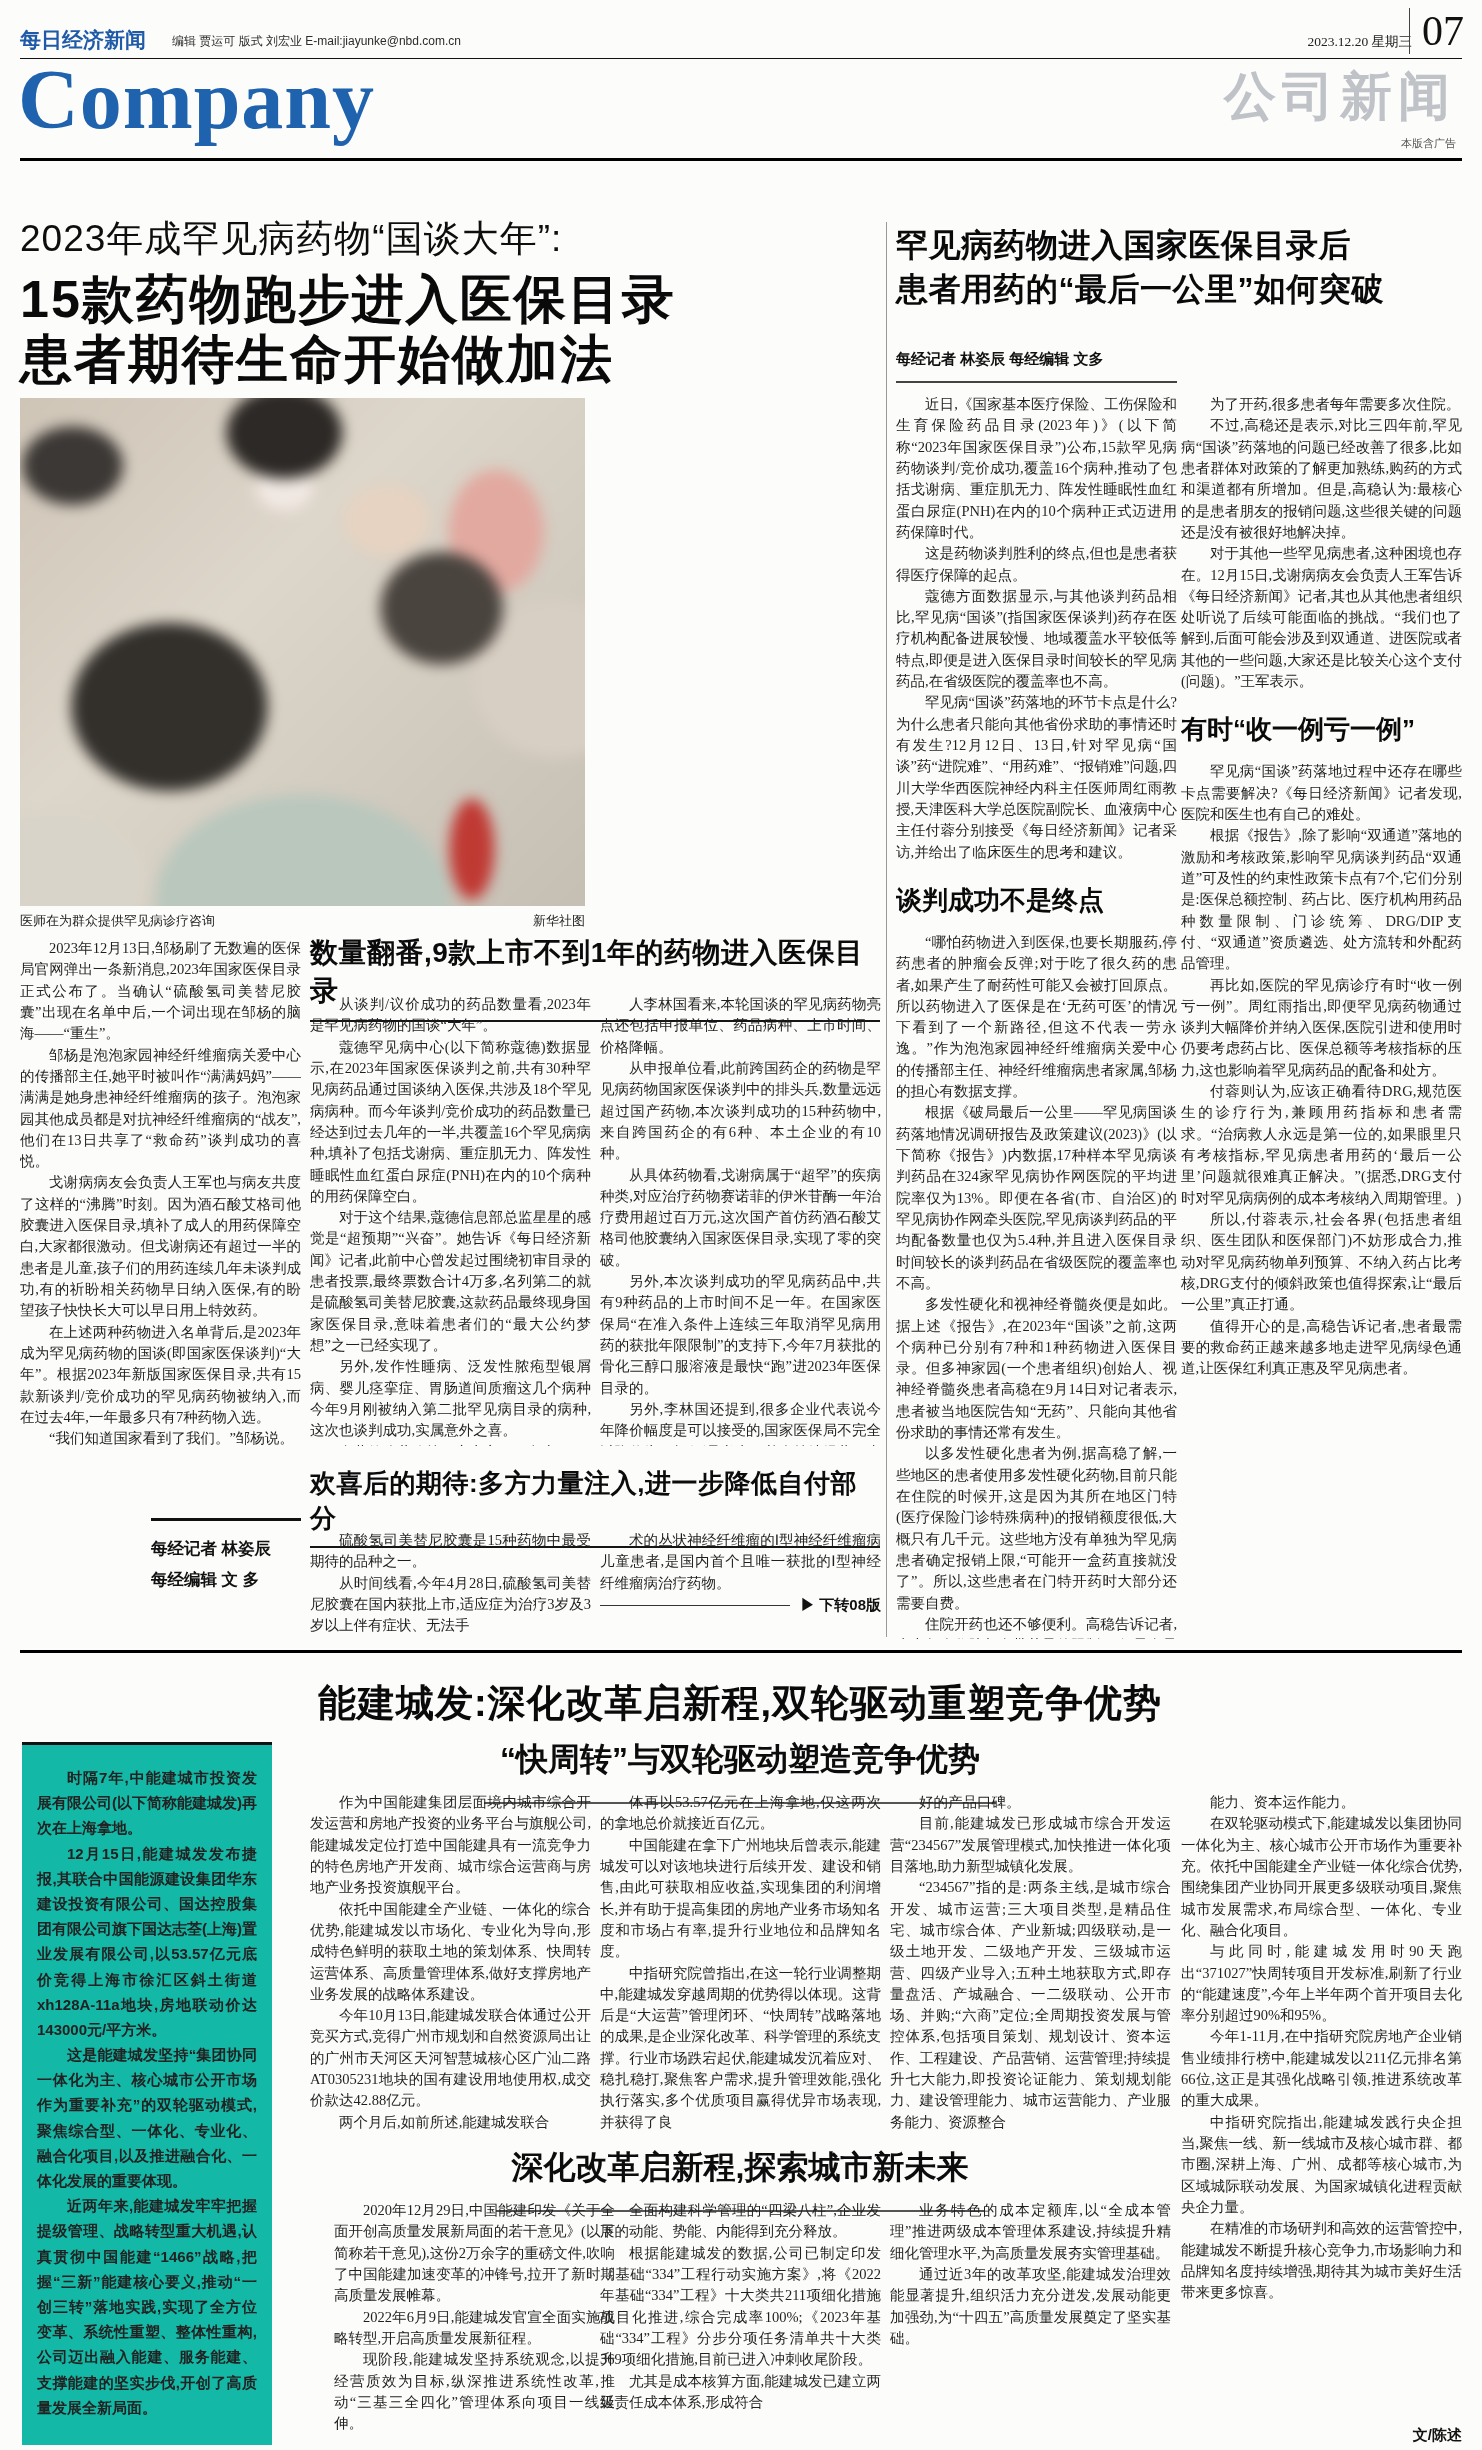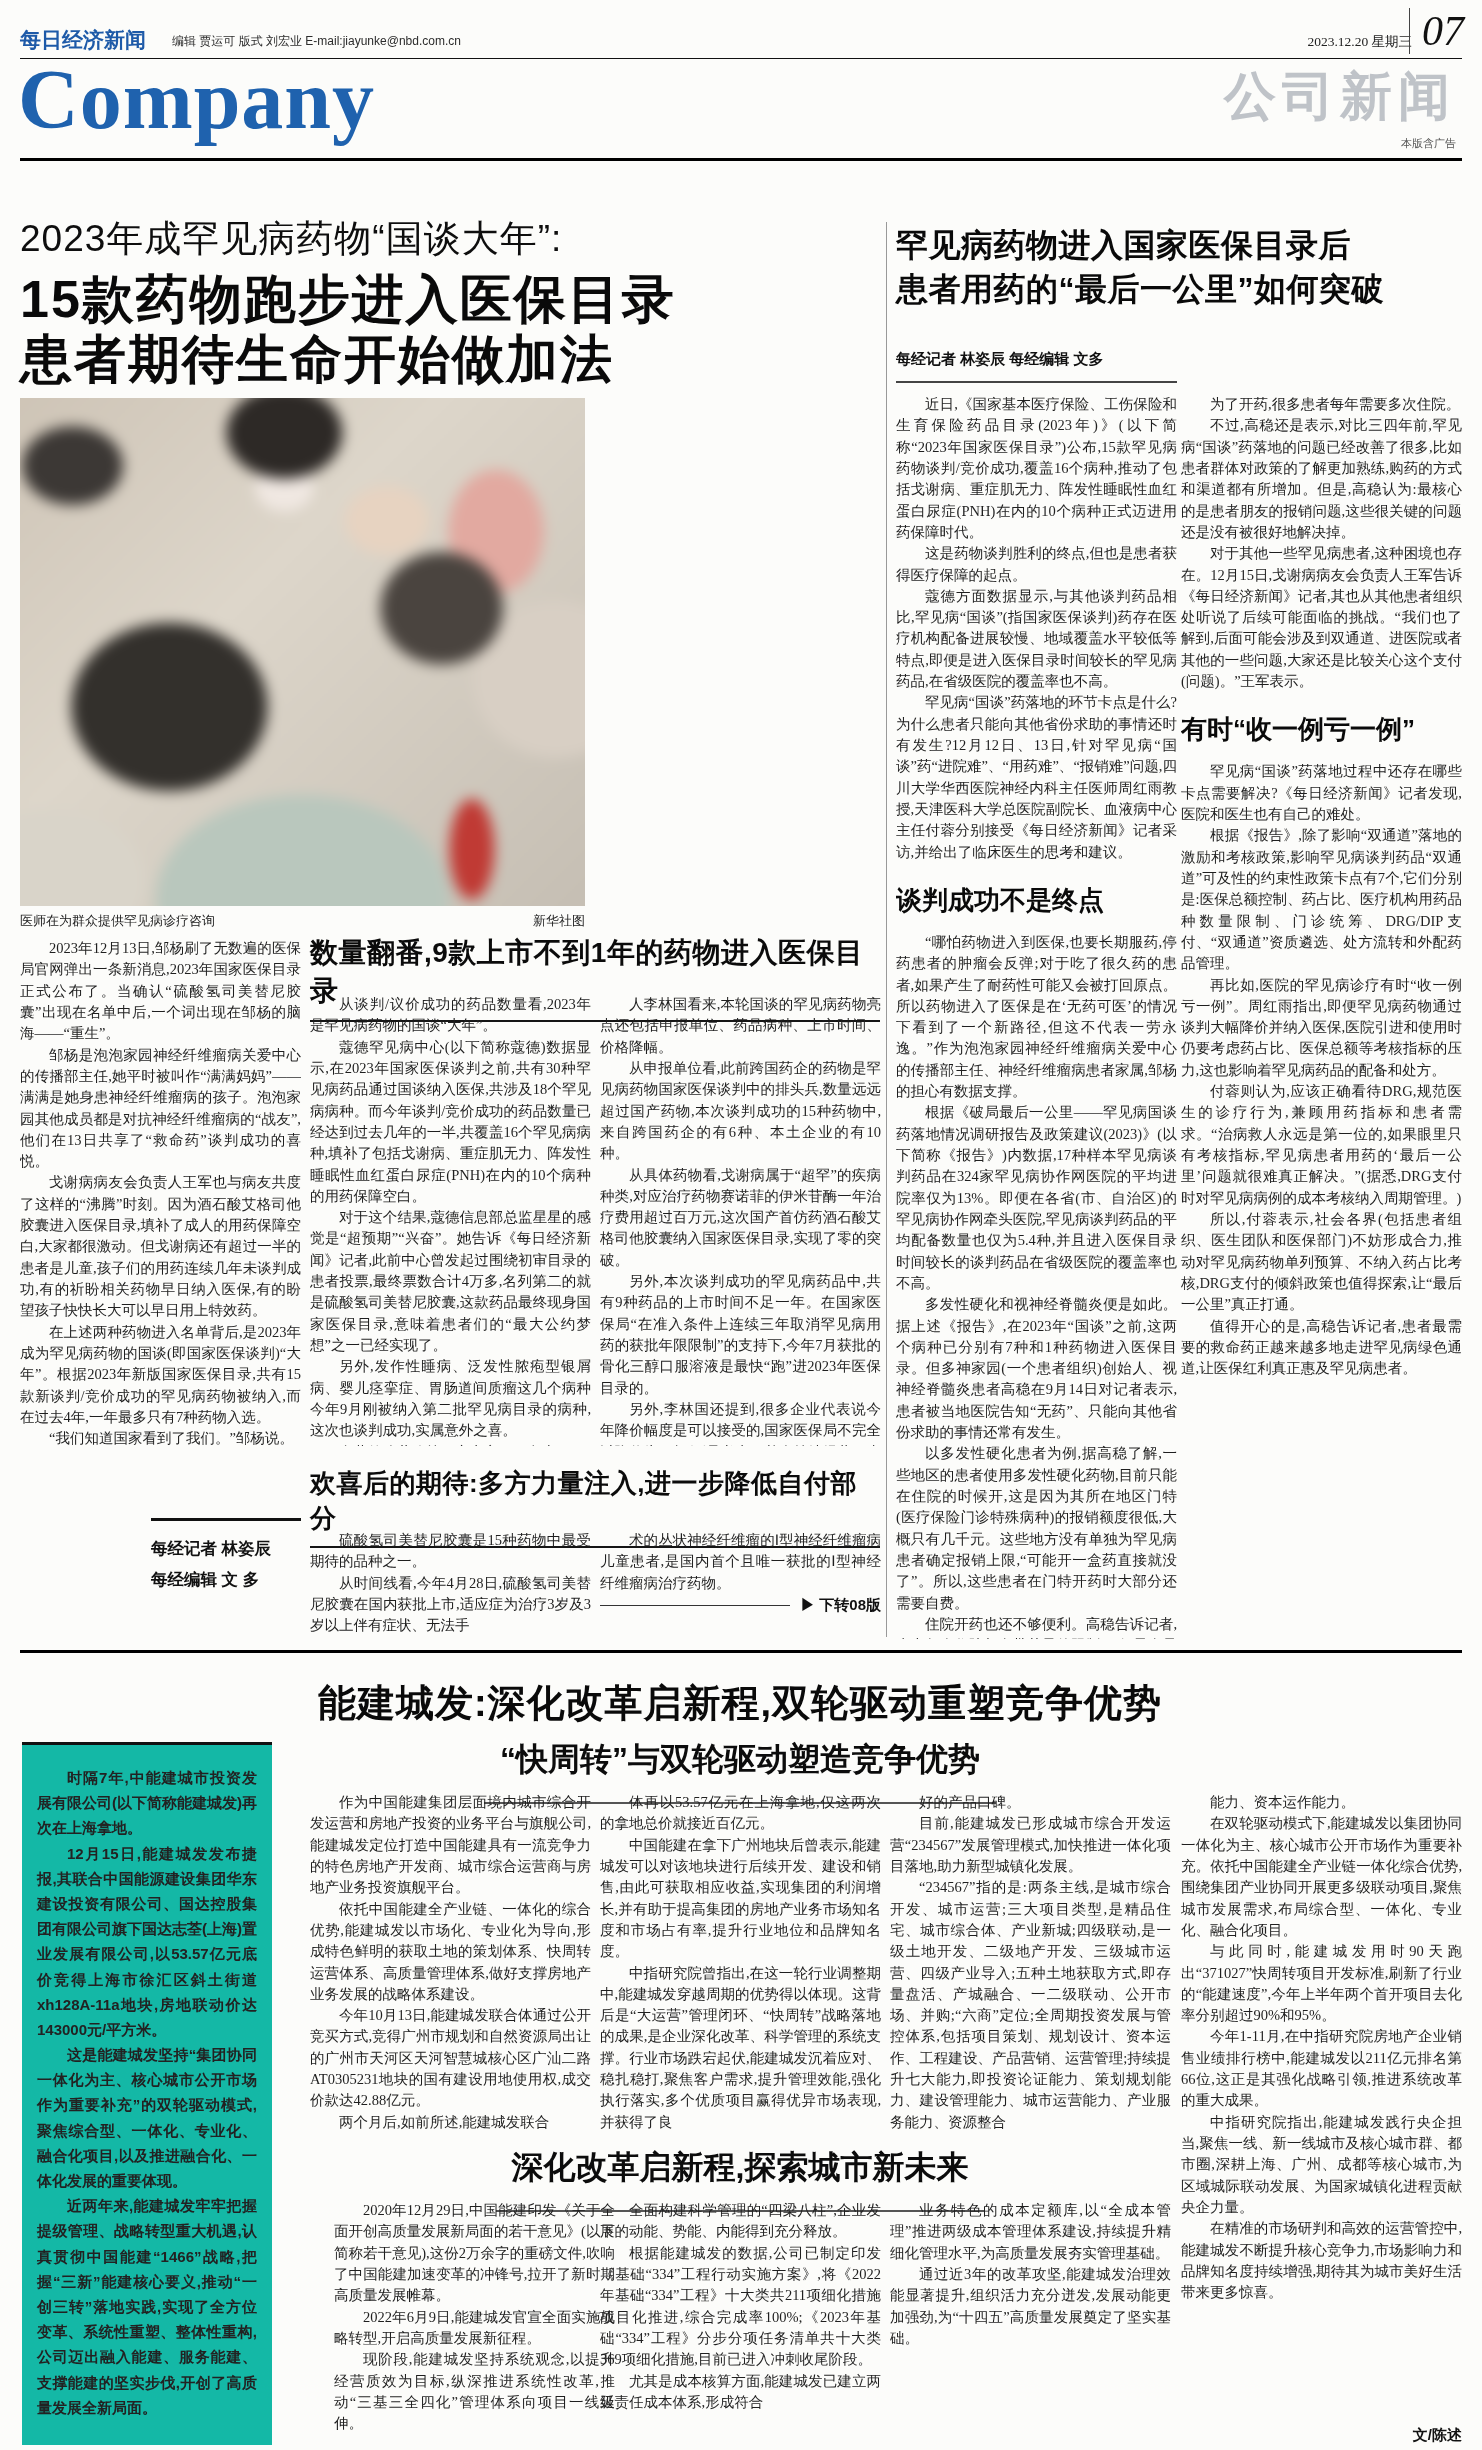--- a/index.html
+++ b/index.html
@@ -5,21 +5,21 @@
   html,body{margin:0;padding:0;background:#888;}
   .sheet{position:relative;width:1482px;height:2450px;background:#fcfcfa;overflow:hidden;
          font-family:"Liberation Serif",serif;color:#1c1c1c;}
   
   .brand{position:absolute;left:20px;top:26px;font-family:"Liberation Sans",sans-serif;
          font-weight:bold;font-size:21px;color:#1e5aa8;}
   .credits{position:absolute;left:172px;top:33px;font-family:"Liberation Sans",sans-serif;
          font-size:12px;color:#2c2c2c;}
   .dateline{position:absolute;right:70px;top:33px;font-size:13.5px;color:#222;margin-left:28px;}
   .pageno{position:absolute;right:18px;top:8px;font-size:42px;color:#111;border-left:1px solid #444;
-         padding-left:12px;line-height:1.1;font-style:italic;}
+         padding-left:12px;line-height:1.1;}
   .rule-top{position:absolute;left:20px;right:20px;top:58px;border-top:1.5px solid #111;}
   .company{position:absolute;left:18px;top:58px;font-family:"Liberation Serif",serif;
          font-weight:bold;font-size:84px;color:#1f62ae;letter-spacing:1px;line-height:1;}
   .section-cn{position:absolute;right:26px;top:70px;font-family:"Liberation Sans",sans-serif;
          font-weight:bold;font-size:52px;color:#bfc3c8;letter-spacing:6px;line-height:1;}
   .ad-note{position:absolute;right:26px;top:136px;font-size:11px;color:#555;}
   .rule-section{position:absolute;left:20px;right:20px;top:158px;border-top:3px solid #000;}
   
   .kicker{position:absolute;left:20px;top:214px;width:860px;font-family:"Liberation Sans",sans-serif;
          font-size:37px;font-weight:400;color:#0e0e0e;letter-spacing:1px;}

